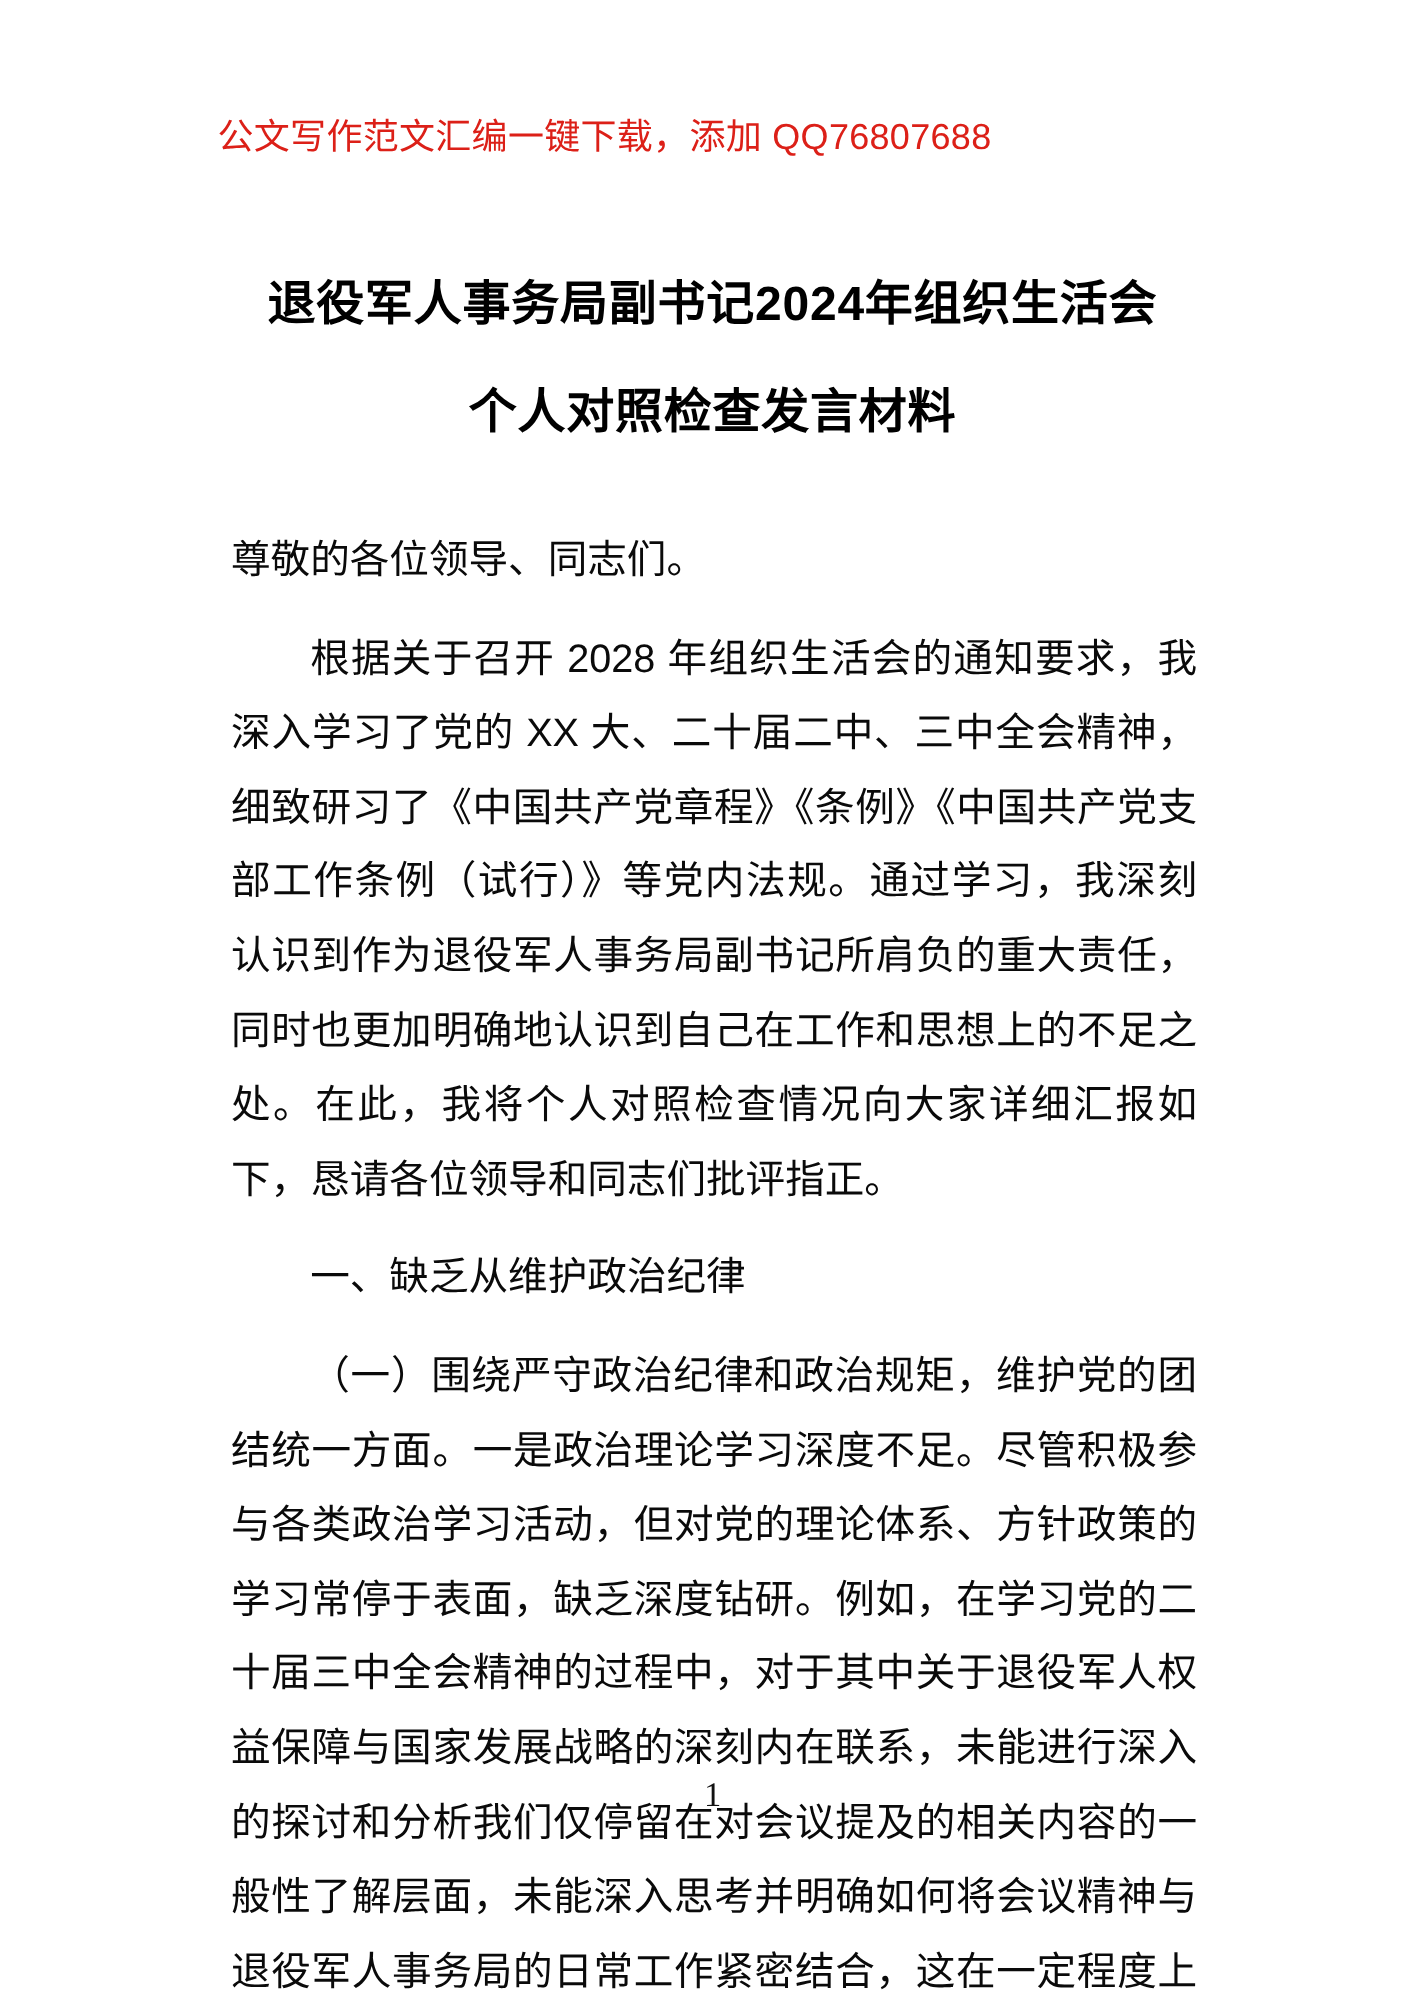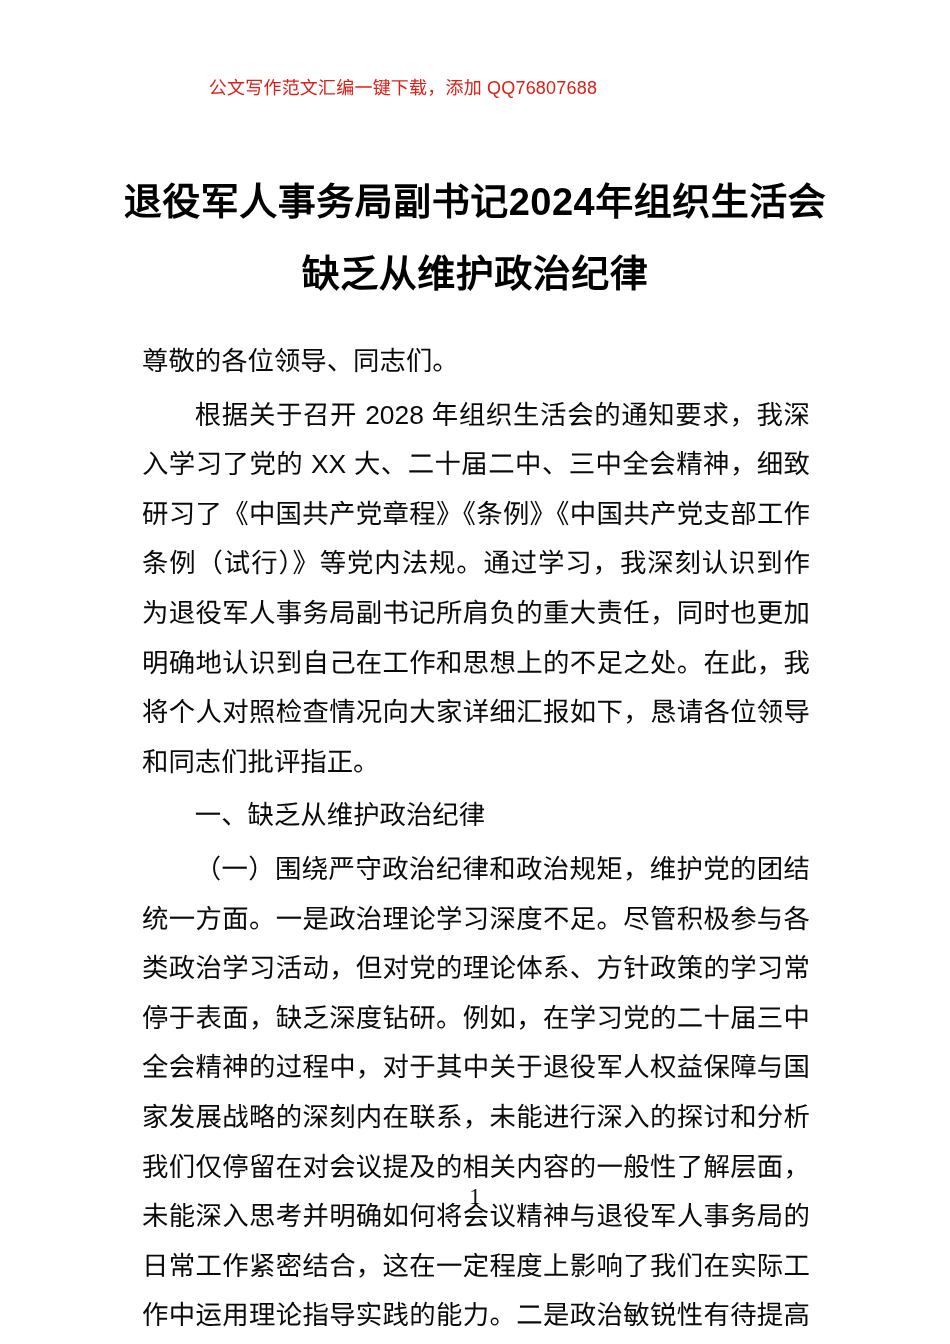--- a/index.html
+++ b/index.html
@@ -23,36 +23,36 @@
   }
 
   
   .watermark {
     position: absolute;
     top: 78px;
     left: 0;
     width: 806px;
     text-align: center;
     color: #dc2018;
-    font-size: 18px;
+    font-size: 24px;
     font-weight: 500;
     letter-spacing: 0.2px;
     line-height: 1.2;
     white-space: nowrap;
     font-family: "Liberation Sans", "DejaVu Sans", sans-serif;
   }
 
   
   .doc-title {
     position: absolute;
     top: 166px;
     left: 118px;
     width: 714px;
     text-align: center;
-    font-size: 38px;
+    font-size: 32px;
     font-weight: bold;
     line-height: 72px;
     letter-spacing: 0.5px;
     color: #000000;
     font-family: "Liberation Sans", "DejaVu Sans", sans-serif;
   }
   .doc-title .tl {
     display: block;
     white-space: nowrap;
   }
@@ -64,21 +64,21 @@
     left: 138px;
     width: 676px;
     font-size: 26.4px;
     line-height: 49.6px;
     color: #0a0a0a;
     text-align: justify;
     text-justify: inter-character;
     font-family: "Liberation Sans", "DejaVu Sans", sans-serif;
   }
   .body-text p {
-    margin: 4px;
+    margin: 16px;
     text-align: justify;
     text-justify: inter-character;
     text-align-last: left;
   }
   .body-text p.indent {
     text-indent: 2em;
   }
   .body-text p.noindent {
     text-indent: 0;
   }
@@ -97,21 +97,21 @@
 </style>
 </head>
 <body>
 
 <div class="page">
 
   <div class="watermark">公文写作范文汇编一键下载，添加 QQ76807688</div>
 
   <div class="doc-title">
     <span class="tl">退役军人事务局副书记2024年组织生活会</span>
-    <span class="tl">缺乏从维护政治纪律</span>
+    <span class="tl">个人对照检查发言材料</span>
   </div>
 
   <div class="body-text">
     <p class="noindent">尊敬的各位领导、同志们。</p>
     <p class="indent">根据关于召开 2028 年组织生活会的通知要求，我深入学习了党的 XX 大、二十届二中、三中全会精神，细致研习了《中国共产党章程》《条例》《中国共产党支部工作条例（试行）》等党内法规。通过学习，我深刻认识到作为退役军人事务局副书记所肩负的重大责任，同时也更加明确地认识到自己在工作和思想上的不足之处。在此，我将个人对照检查情况向大家详细汇报如下，恳请各位领导和同志们批评指正。</p>
     <p class="indent">一、缺乏从维护政治纪律</p>
     <p class="indent">（一）围绕严守政治纪律和政治规矩，维护党的团结统一方面。一是政治理论学习深度不足。尽管积极参与各类政治学习活动，但对党的理论体系、方针政策的学习常停于表面，缺乏深度钻研。例如，在学习党的二十届三中全会精神的过程中，对于其中关于退役军人权益保障与国家发展战略的深刻内在联系，未能进行深入的探讨和分析我们仅停留在对会议提及的相关内容的一般性了解层面，未能深入思考并明确如何将会议精神与退役军人事务局的日常工作紧密结合，这在一定程度上影响了我们在实际工作中运用理论指导实践的能力。二是政治敏锐性有待提高对退役军人事务领域潜在的政治风险和意识形态问题认识不够深刻。在面对一些别有用心的人在网络上针对退役军人安置政策、待遇保障等方面发表的不实言论时，未能及时敏锐察觉其可能引发的负面影响，缺乏从维护政治纪律</p>
   </div>
 
   <div class="page-number">1</div>

